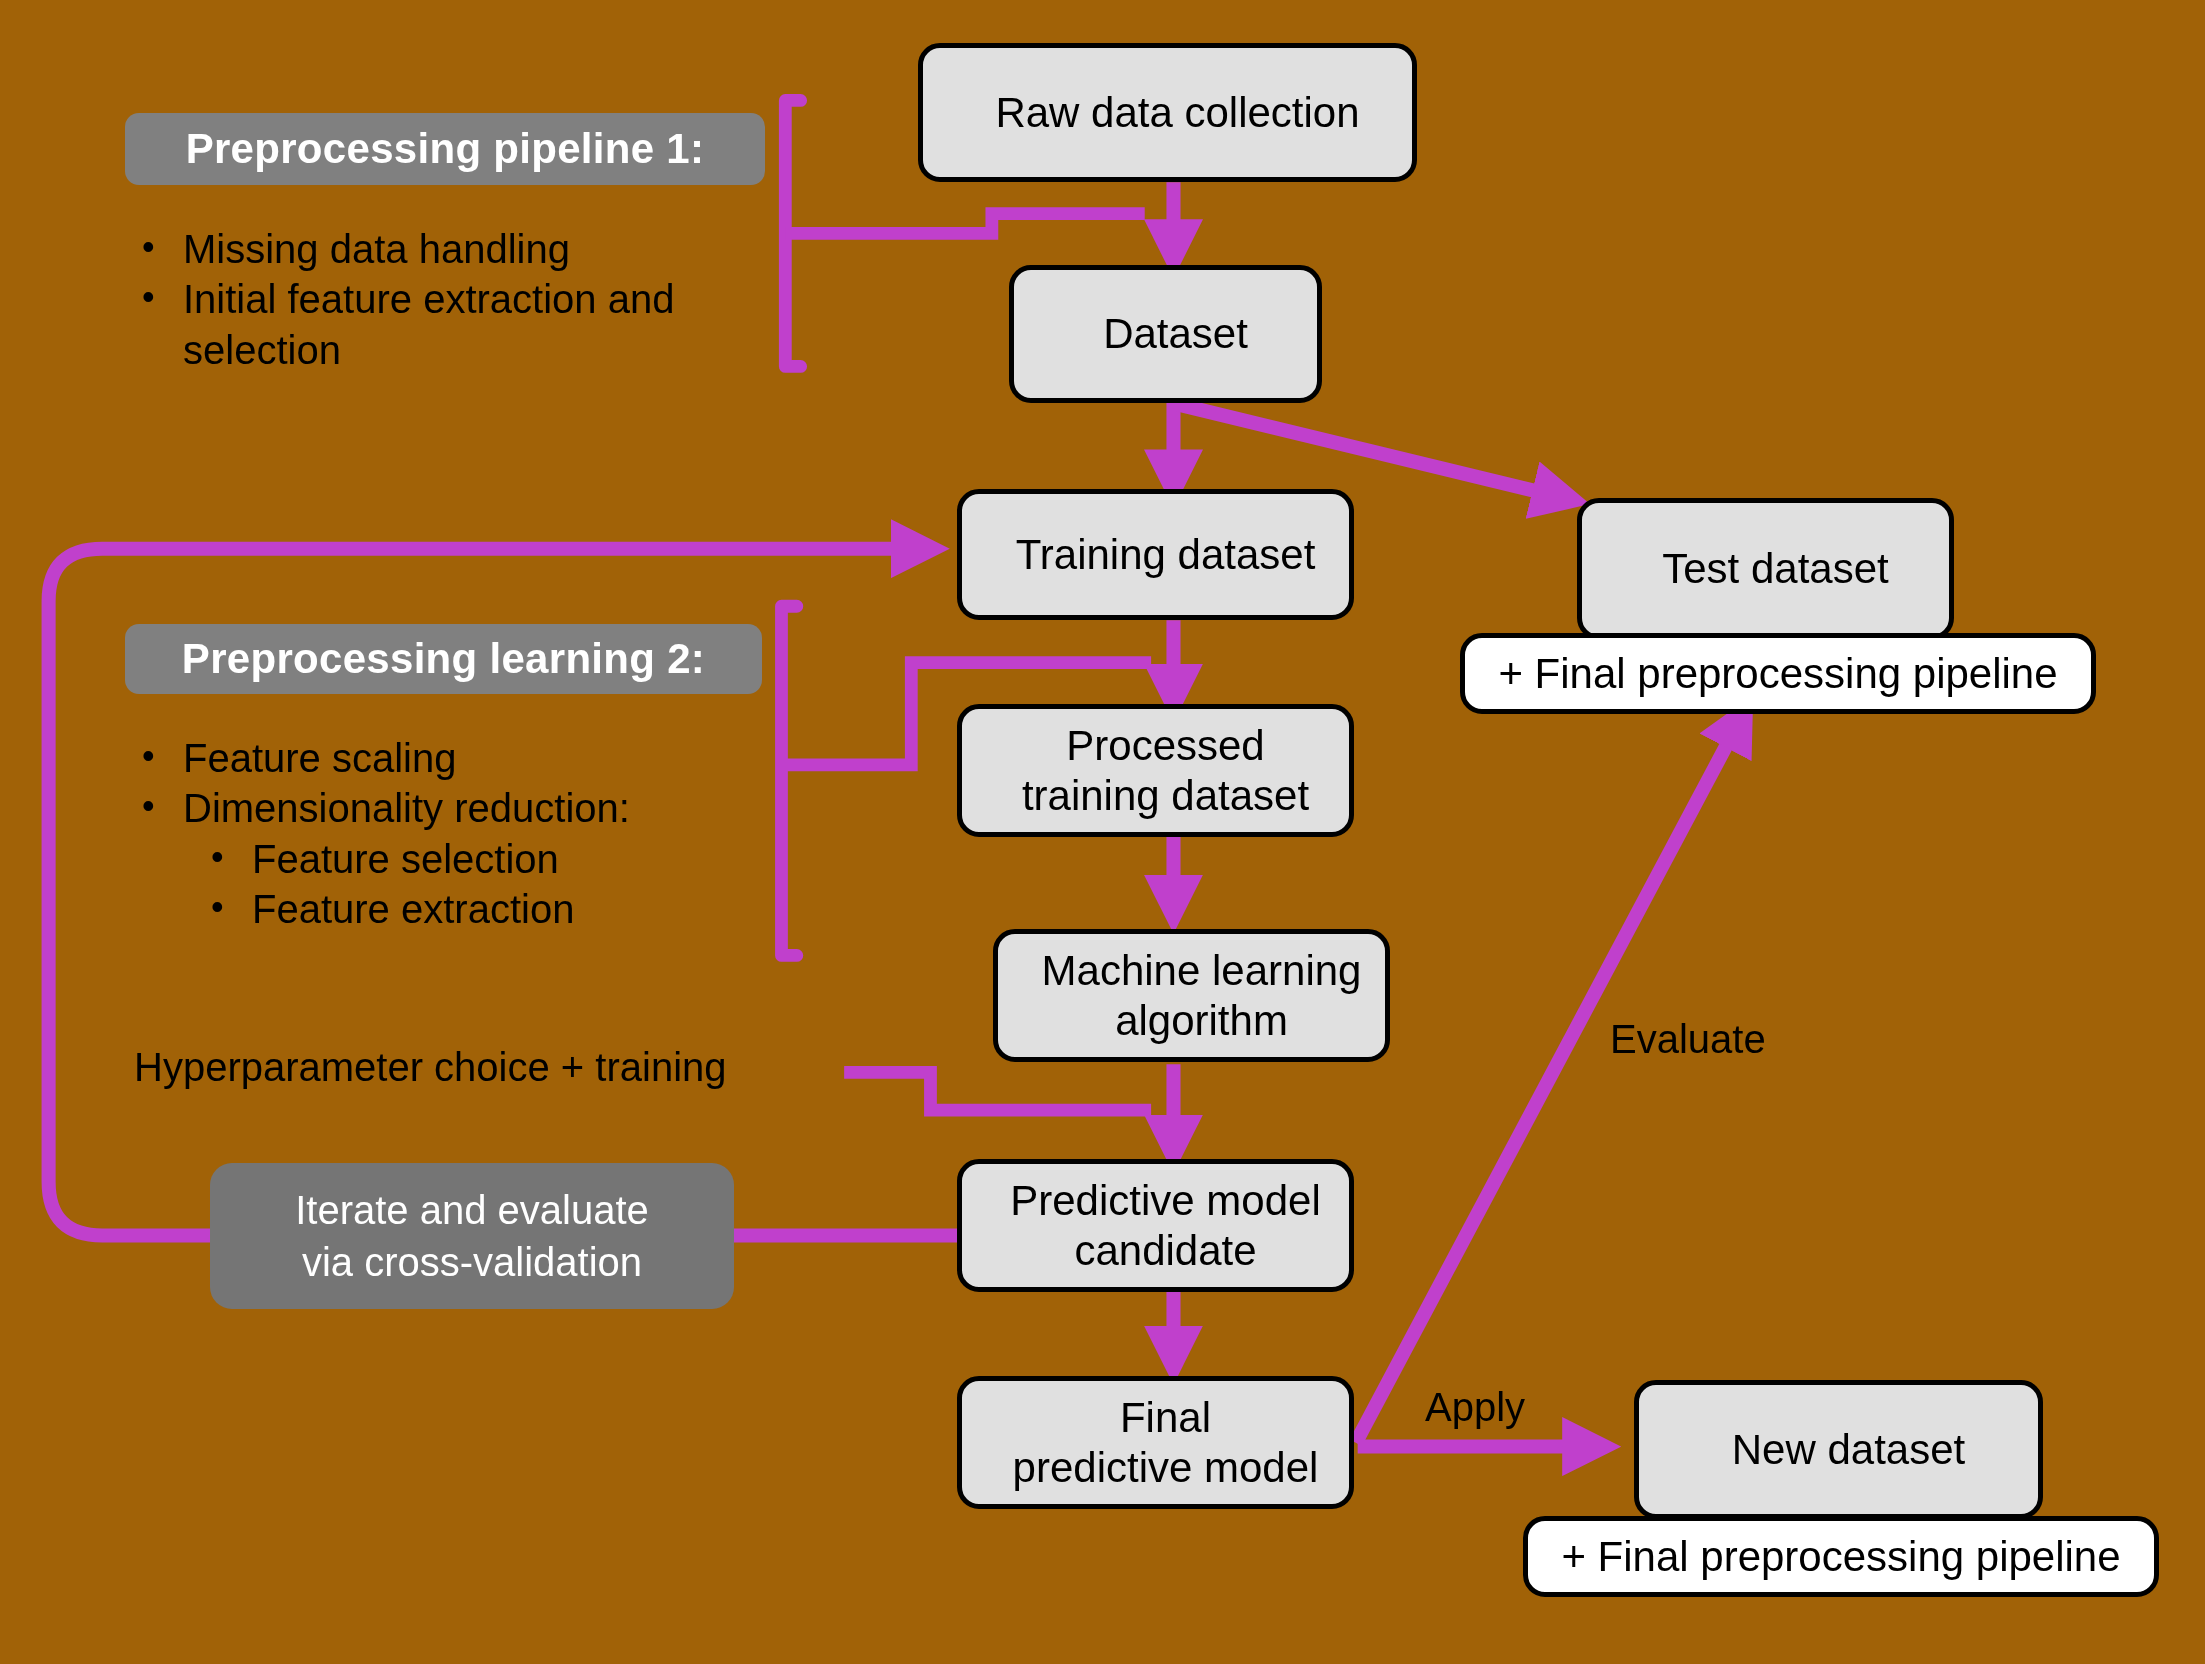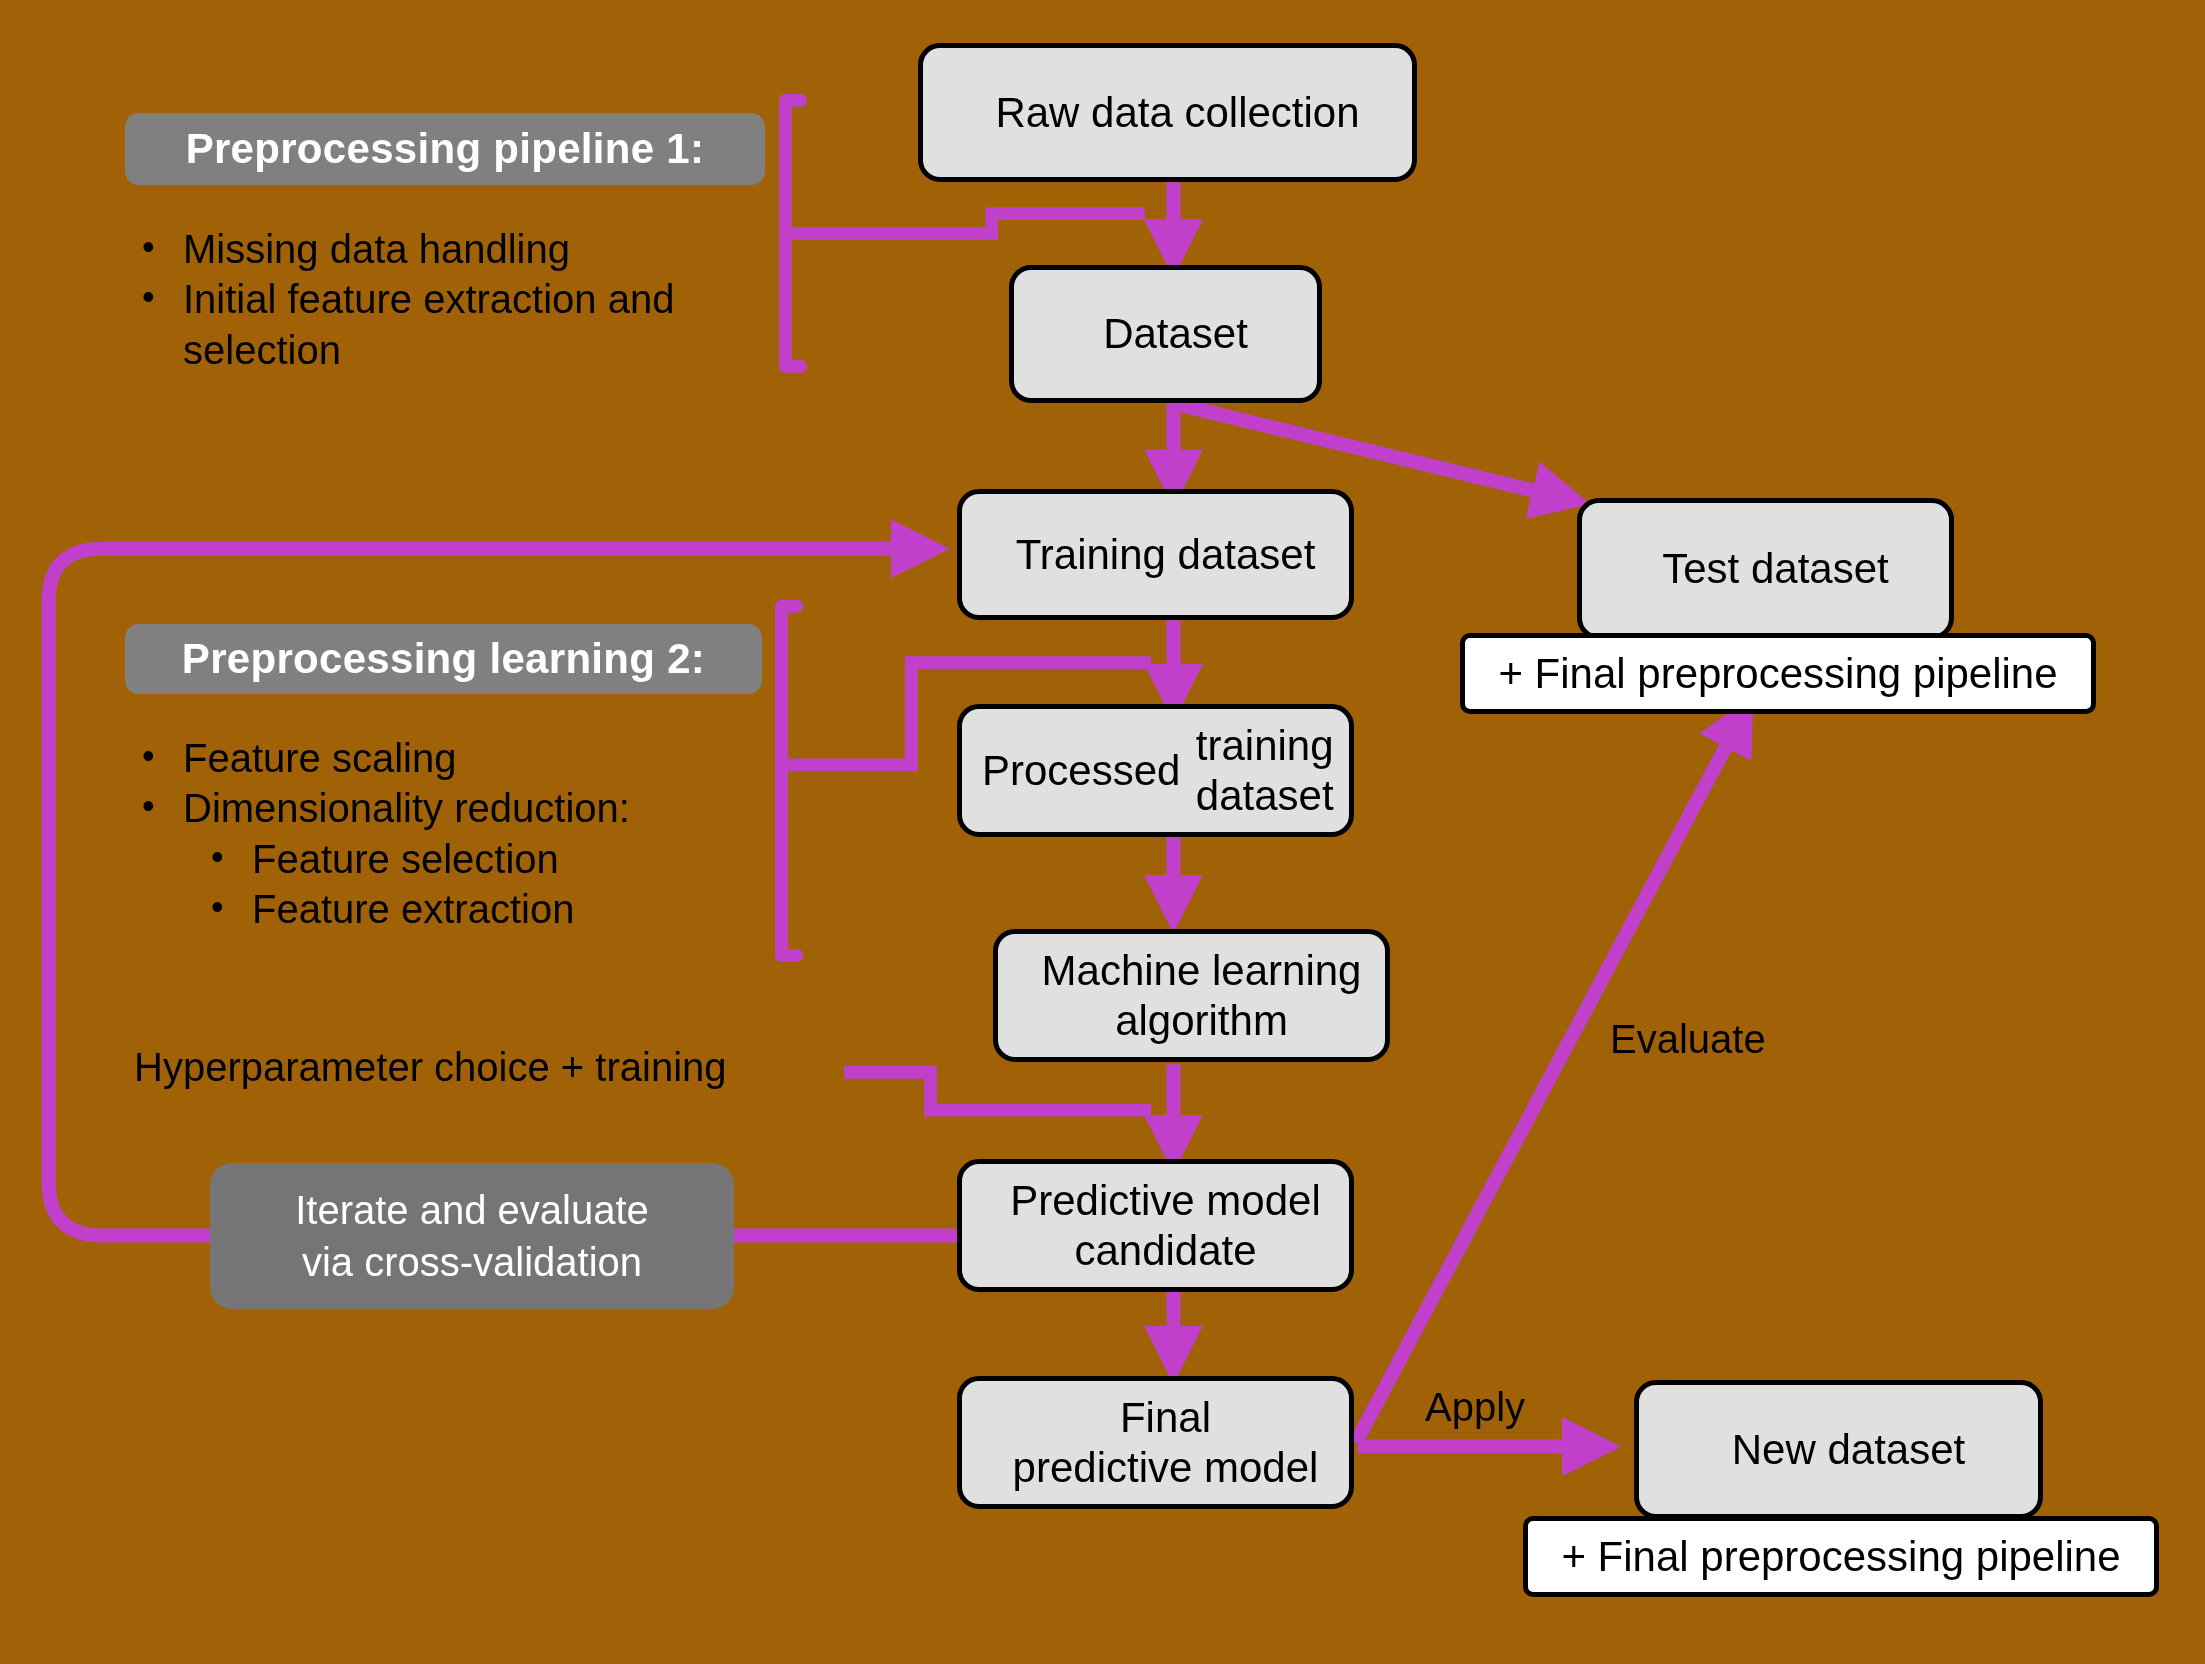--- a/index.html
+++ b/index.html
@@ -39,21 +39,21 @@
     background: #e0e0e0;
     border: 5.8px solid #000000;
     border-radius: 22px;
     font-size: 42px;
     z-index: 3;
     padding-left: 20px;
   }
   .white-box {
     background: #ffffff;
     border: 5.8px solid #000000;
-    border-radius: 10px;
+    border-radius: 22px;
     font-size: 42px;
     z-index: 4;
   }
   .header-chip {
     background: #808080;
     color: #ffffff;
     border-radius: 14px;
     font-weight: bold;
     font-size: 42px;
     letter-spacing: 0.3px;
@@ -213,21 +213,21 @@
   <div class="node gray-box" style="left:918px; top:43px; width:499px; height:139px;">Raw data collection</div>
 
   <div class="node gray-box" style="left:1009px; top:265px; width:313px; height:138px;">Dataset</div>
 
   <div class="node gray-box" style="left:957px; top:489px; width:397px; height:131px;">Training dataset</div>
 
   <div class="node gray-box" style="left:1577px; top:498px; width:377px; height:142px;">Test dataset</div>
 
   <div class="node white-box" style="left:1460px; top:633px; width:636px; height:81px;">+ Final preprocessing pipeline</div>
 
-  <div class="node gray-box" style="left:957px; top:704px; width:397px; height:133px; ">
+  <div class="node gray-box" style="left:957px; top:704px; width:397px; height:133px; flex-direction:column;">
     <span>Processed</span>
     <span>training dataset</span>
   </div>
 
   <div class="node gray-box" style="left:993px; top:929px; width:397px; height:133px; flex-direction:column;">
     <span>Machine learning</span>
     <span>algorithm</span>
   </div>
 
   <div class="node gray-box" style="left:957px; top:1159px; width:397px; height:133px; flex-direction:column;">

